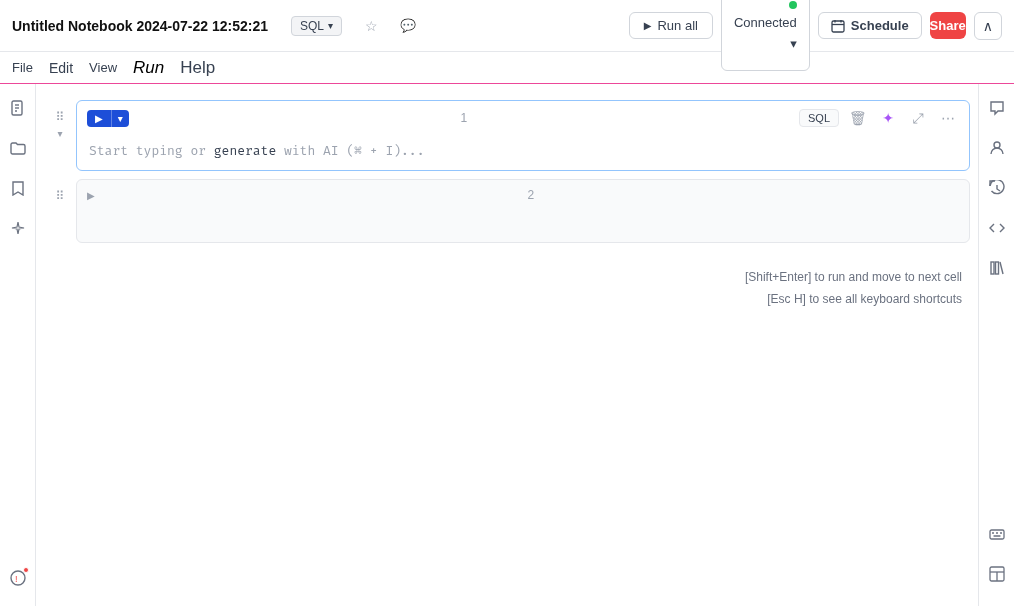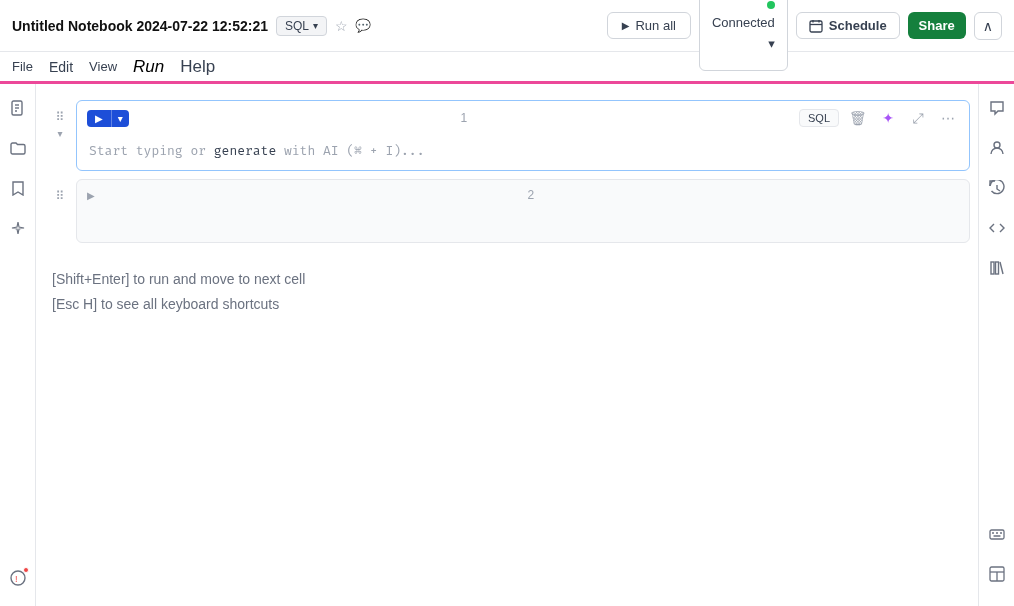--- a/index.html
+++ b/index.html
@@ -1,36 +1,36 @@
 <!DOCTYPE html>
 <html><head>
   <meta charset="utf-8">
   <style>
     * { box-sizing: border-box; margin: 0; padding: 0; }
     body { font-family: -apple-system, BlinkMacSystemFont, 'Segoe UI', sans-serif; font-size: 13px; background: #fff; color: #333; display: flex; flex-direction: column; height: 606px; width: 1014px; overflow: hidden; }
 
     
-    .title-bar { display: flex; align-items: center; padding: 6px 12px; border-bottom: 1px solid #e5e7eb; gap: 8px; height: 52px; }
+    .title-bar { display: flex; align-items: center; padding: 6px 12px; border-bottom: 1px solid #e5e7eb; gap: 23px; height: 52px; }
     .title-text { font-size: 14px; font-weight: 600; color: #111; }
     .sql-badge { display: flex; align-items: center; gap: 4px; background: #f3f4f6; border: 1px solid #d1d5db; border-radius: 4px; padding: 2px 8px; font-size: 12px; color: #374151; cursor: pointer; }
     .sql-badge .chevron { font-size: 10px; }
     .star-icon { color: #9ca3af; font-size: 14px; cursor: pointer; }
     .title-spacer { flex: 1; }
     .last-edit { font-size: 12px; color: #6b7280; text-decoration: underline; cursor: pointer; }
     .feedback-btn { display: flex; align-items: center; gap: 4px; font-size: 13px; color: #2563eb; cursor: pointer; text-decoration: none; }
     .feedback-icon { color: #2563eb; }
 
     
     .top-actions { display: flex; align-items: center; gap: 8px; }
     .run-all-btn { display: flex; align-items: center; gap: 6px; border: 1px solid #d1d5db; background: #fff; border-radius: 6px; padding: 5px 14px; font-size: 13px; cursor: pointer; color: #374151; }
     .run-all-btn .play-icon { color: #374151; font-size: 10px; }
     .connected-btn { display: flex; align-items: flex-end; gap: 6px; border: 1px solid #d1d5db; background: #fff; border-radius: 6px; padding: 19px 12px; font-size: 13px; cursor: pointer; color: #374151; flex-direction: column; }
     .connected-dot { width: 8px; height: 8px; background: #22c55e; border-radius: 50%; }
     .schedule-btn { display: flex; align-items: center; gap: 6px; border: 1px solid #d1d5db; background: #fff; border-radius: 6px; padding: 5px 12px; font-size: 13px; cursor: pointer; color: #374151; font-weight: bold; }
-    .share-btn { background: #15803d; color: #fff; border: none; border-radius: 6px; padding: 6px 11px; font-size: 13px; font-weight: 600; cursor: pointer; }
+    .share-btn { background: #ef4444; color: #fff; border: none; border-radius: 6px; padding: 6px 0; font-size: 13px; font-weight: 600; cursor: pointer; }
     .collapse-btn { border: 1px solid #d1d5db; background: #fff; border-radius: 6px; padding: 5px 8px; cursor: pointer; color: #374151; font-size: 14px; }
 
     
     .main-layout { display: flex; flex: 1; overflow: hidden; }
 
     
     .left-sidebar { width: 36px; background: #fff; border-right: 1px solid #e5e7eb; display: flex; flex-direction: column; align-items: center; padding: 12px 0; gap: 16px; }
     .sidebar-icon { width: 24px; height: 24px; display: flex; align-items: center; justify-content: center; color: #6b7280; cursor: pointer; font-size: 15px; border-radius: 4px; }
     .sidebar-spacer { flex: 1; }
     .sidebar-bottom { display: flex; flex-direction: column; align-items: center; gap: 16px; padding-bottom: 4px; }
@@ -57,21 +57,21 @@
     .cell-placeholder { color: #9ca3af; font-size: 13px; font-family: 'SF Mono', 'Fira Mono', monospace; }
     .cell-placeholder .generate-link { color: #374151; }
     .cell-placeholder .shortcut { color: #9ca3af; }
 
     
     .cell-inactive-header { display: flex; align-items: center; padding: 8px 10px; gap: 8px; }
     .cell-play-small { color: #9ca3af; font-size: 10px; cursor: pointer; }
     .cell-number-inactive { flex: 1; text-align: center; color: #9ca3af; font-size: 12px; }
 
     
-    .hint-area { text-align: left; padding: 16px; color: #9ca3af; font-size: 14px; line-height: 1.8; }
+    .hint-area { text-align: right; padding: 16px; color: #9ca3af; font-size: 12px; line-height: 1.8; }
     .hint-area span { display: block; }
     .hint-key { color: #6b7280; }
 
     
     .right-sidebar { width: 36px; background: #fff; border-left: 1px solid #e5e7eb; display: flex; flex-direction: column; align-items: center; padding: 12px 0; gap: 16px; }
 
     
     .calendar-icon-svg { width: 14px; height: 14px; }
   </style>
 </head>
@@ -109,21 +109,21 @@
     </button>
     <button class="share-btn">
       <span>Share</span>
     </button>
     <button class="collapse-btn">
       <span>∧</span>
     </button>
   </div>
 </div>
 
-<div style="display:flex; align-items:center; padding: 0 12px; height:32px; border-bottom:3px solid #ec4899; gap:16px;">
+<div style="display:flex; align-items:center; padding: 0 12px; height:32px; border-bottom:1px solid #ec4899; gap:16px;">
   <span style="font-size:13px; color:#374151; cursor:pointer;">File</span>
   <span style="font-size:14px; color:#374151; cursor:pointer;">Edit</span>
   <span style="font-size:13px; color:#374151; cursor:pointer;">View</span>
   <span style="font-size:17px; color:#000000; cursor:pointer;font-style:italic;">Run</span>
   <span style="font-size:17px; color:#374151; cursor:pointer;">Help</span>
 </div>
 
 <div class="main-layout">
 
   <div class="left-sidebar">

